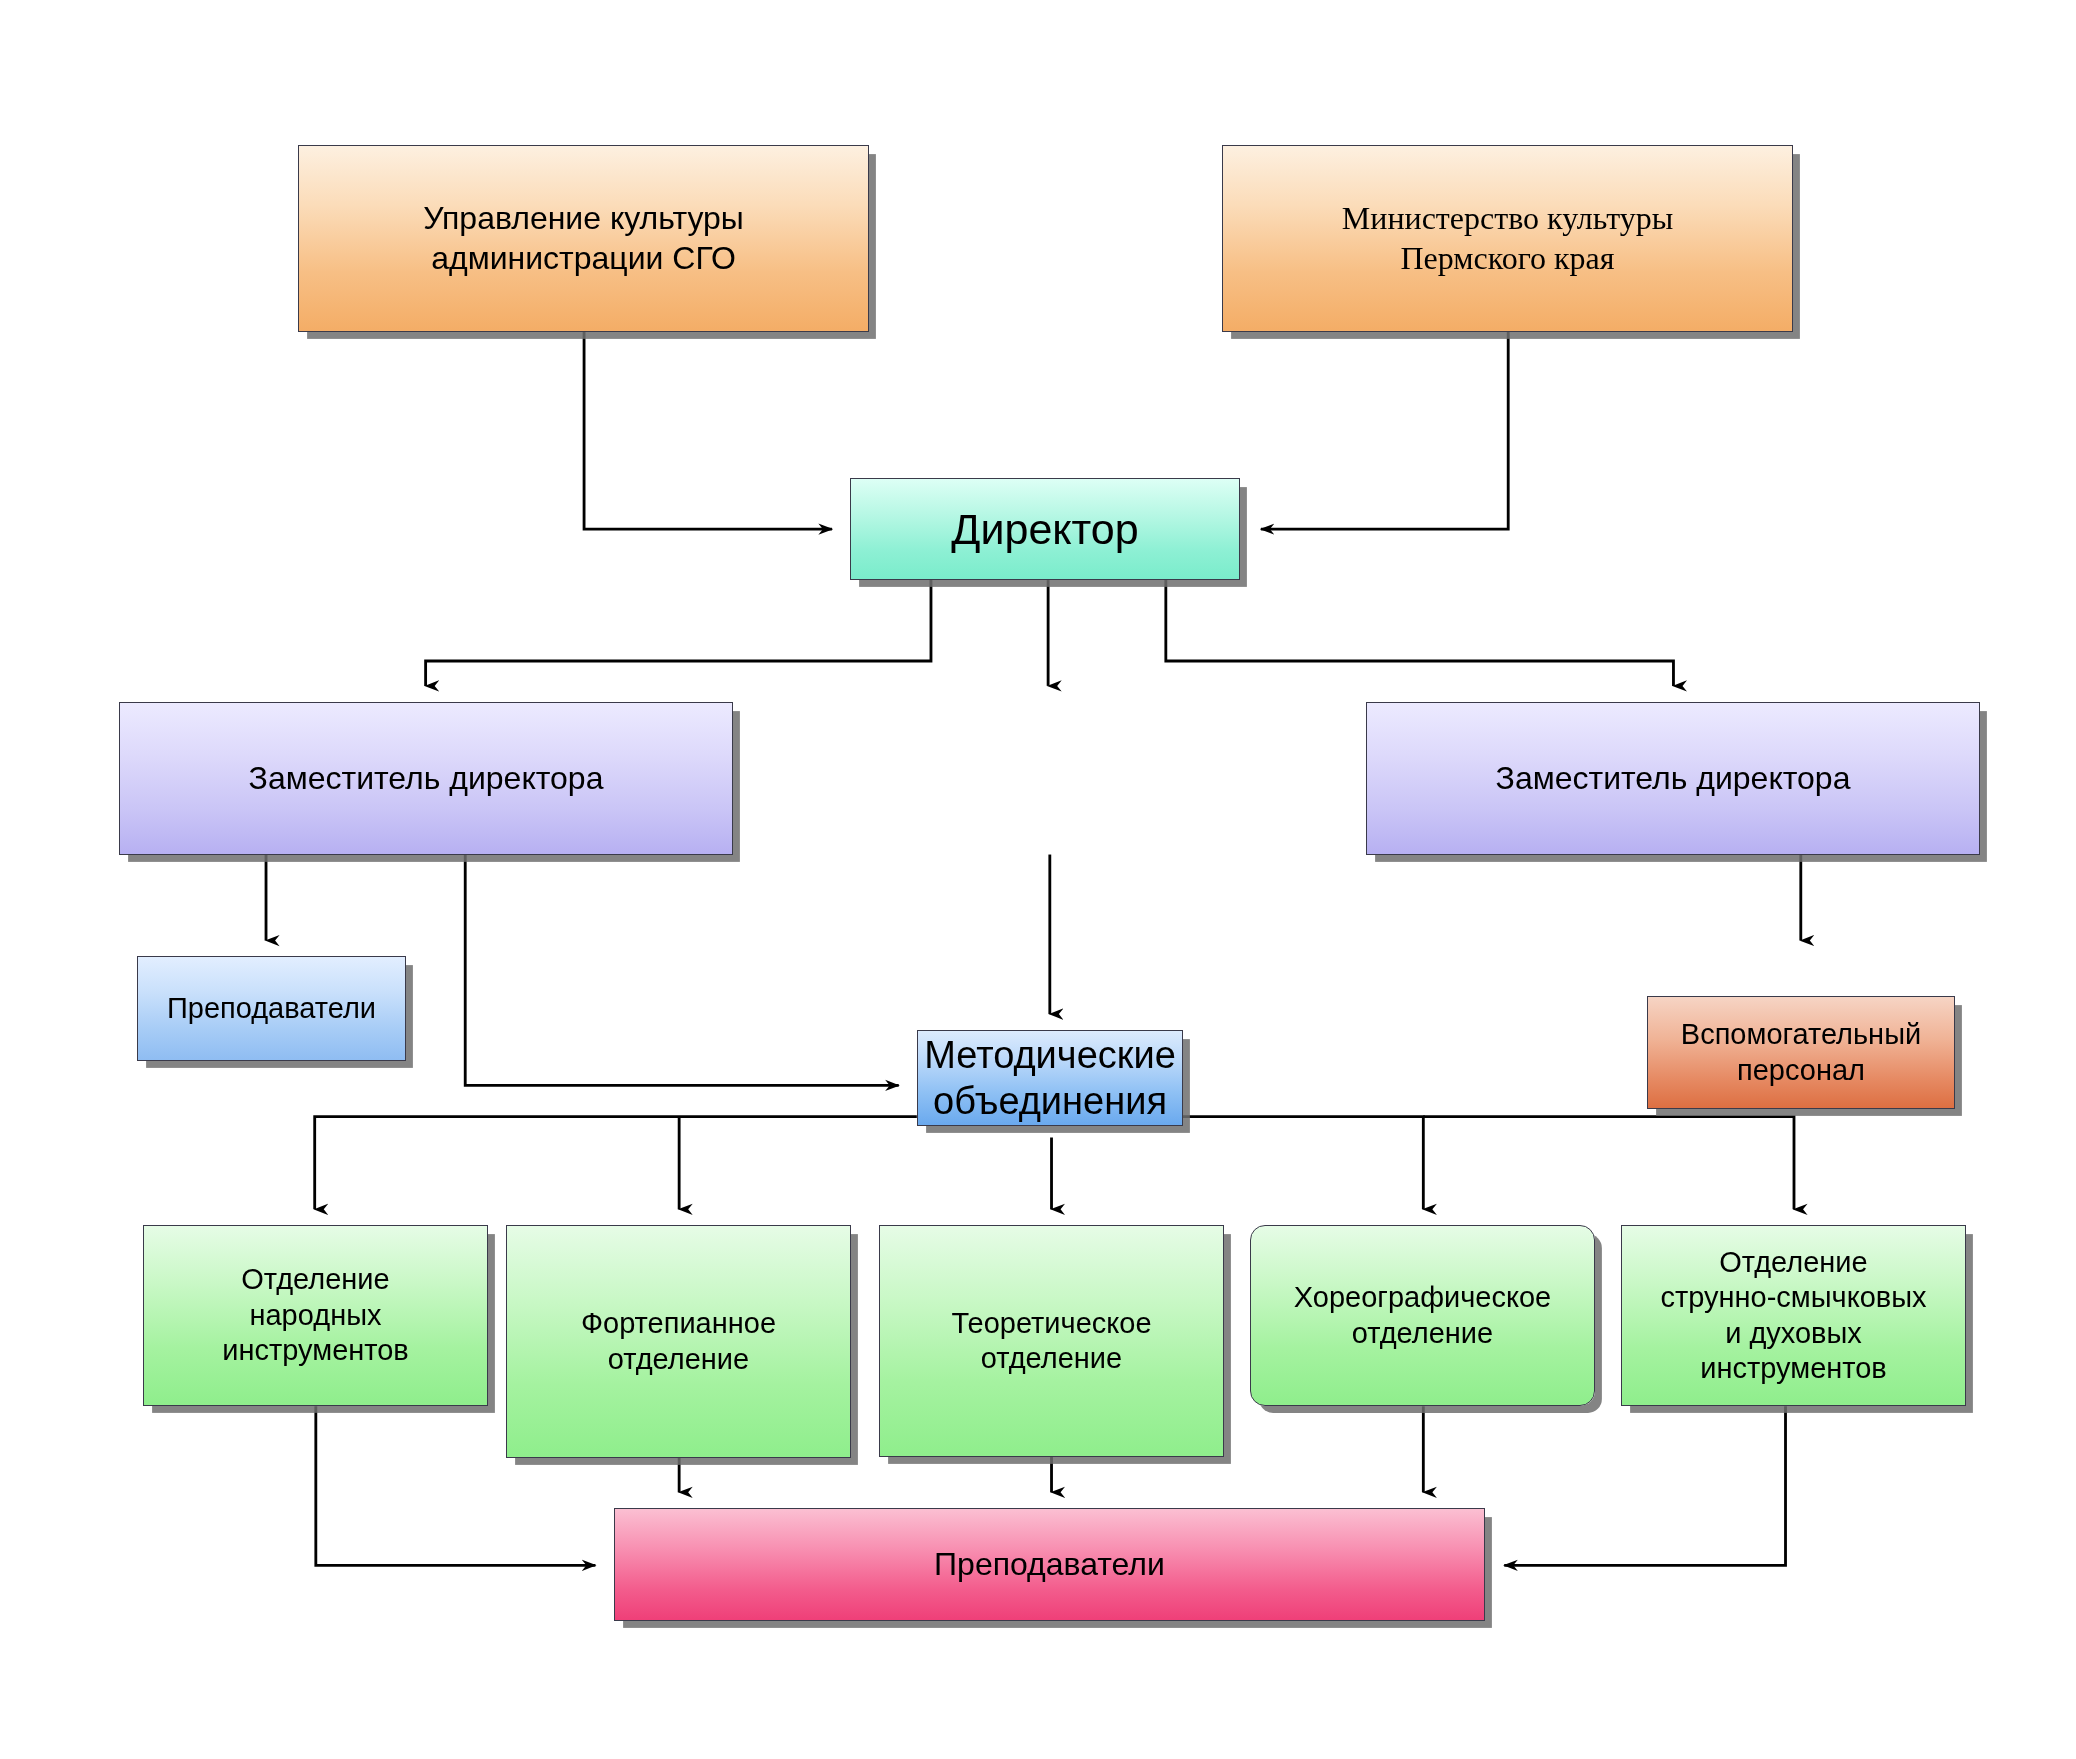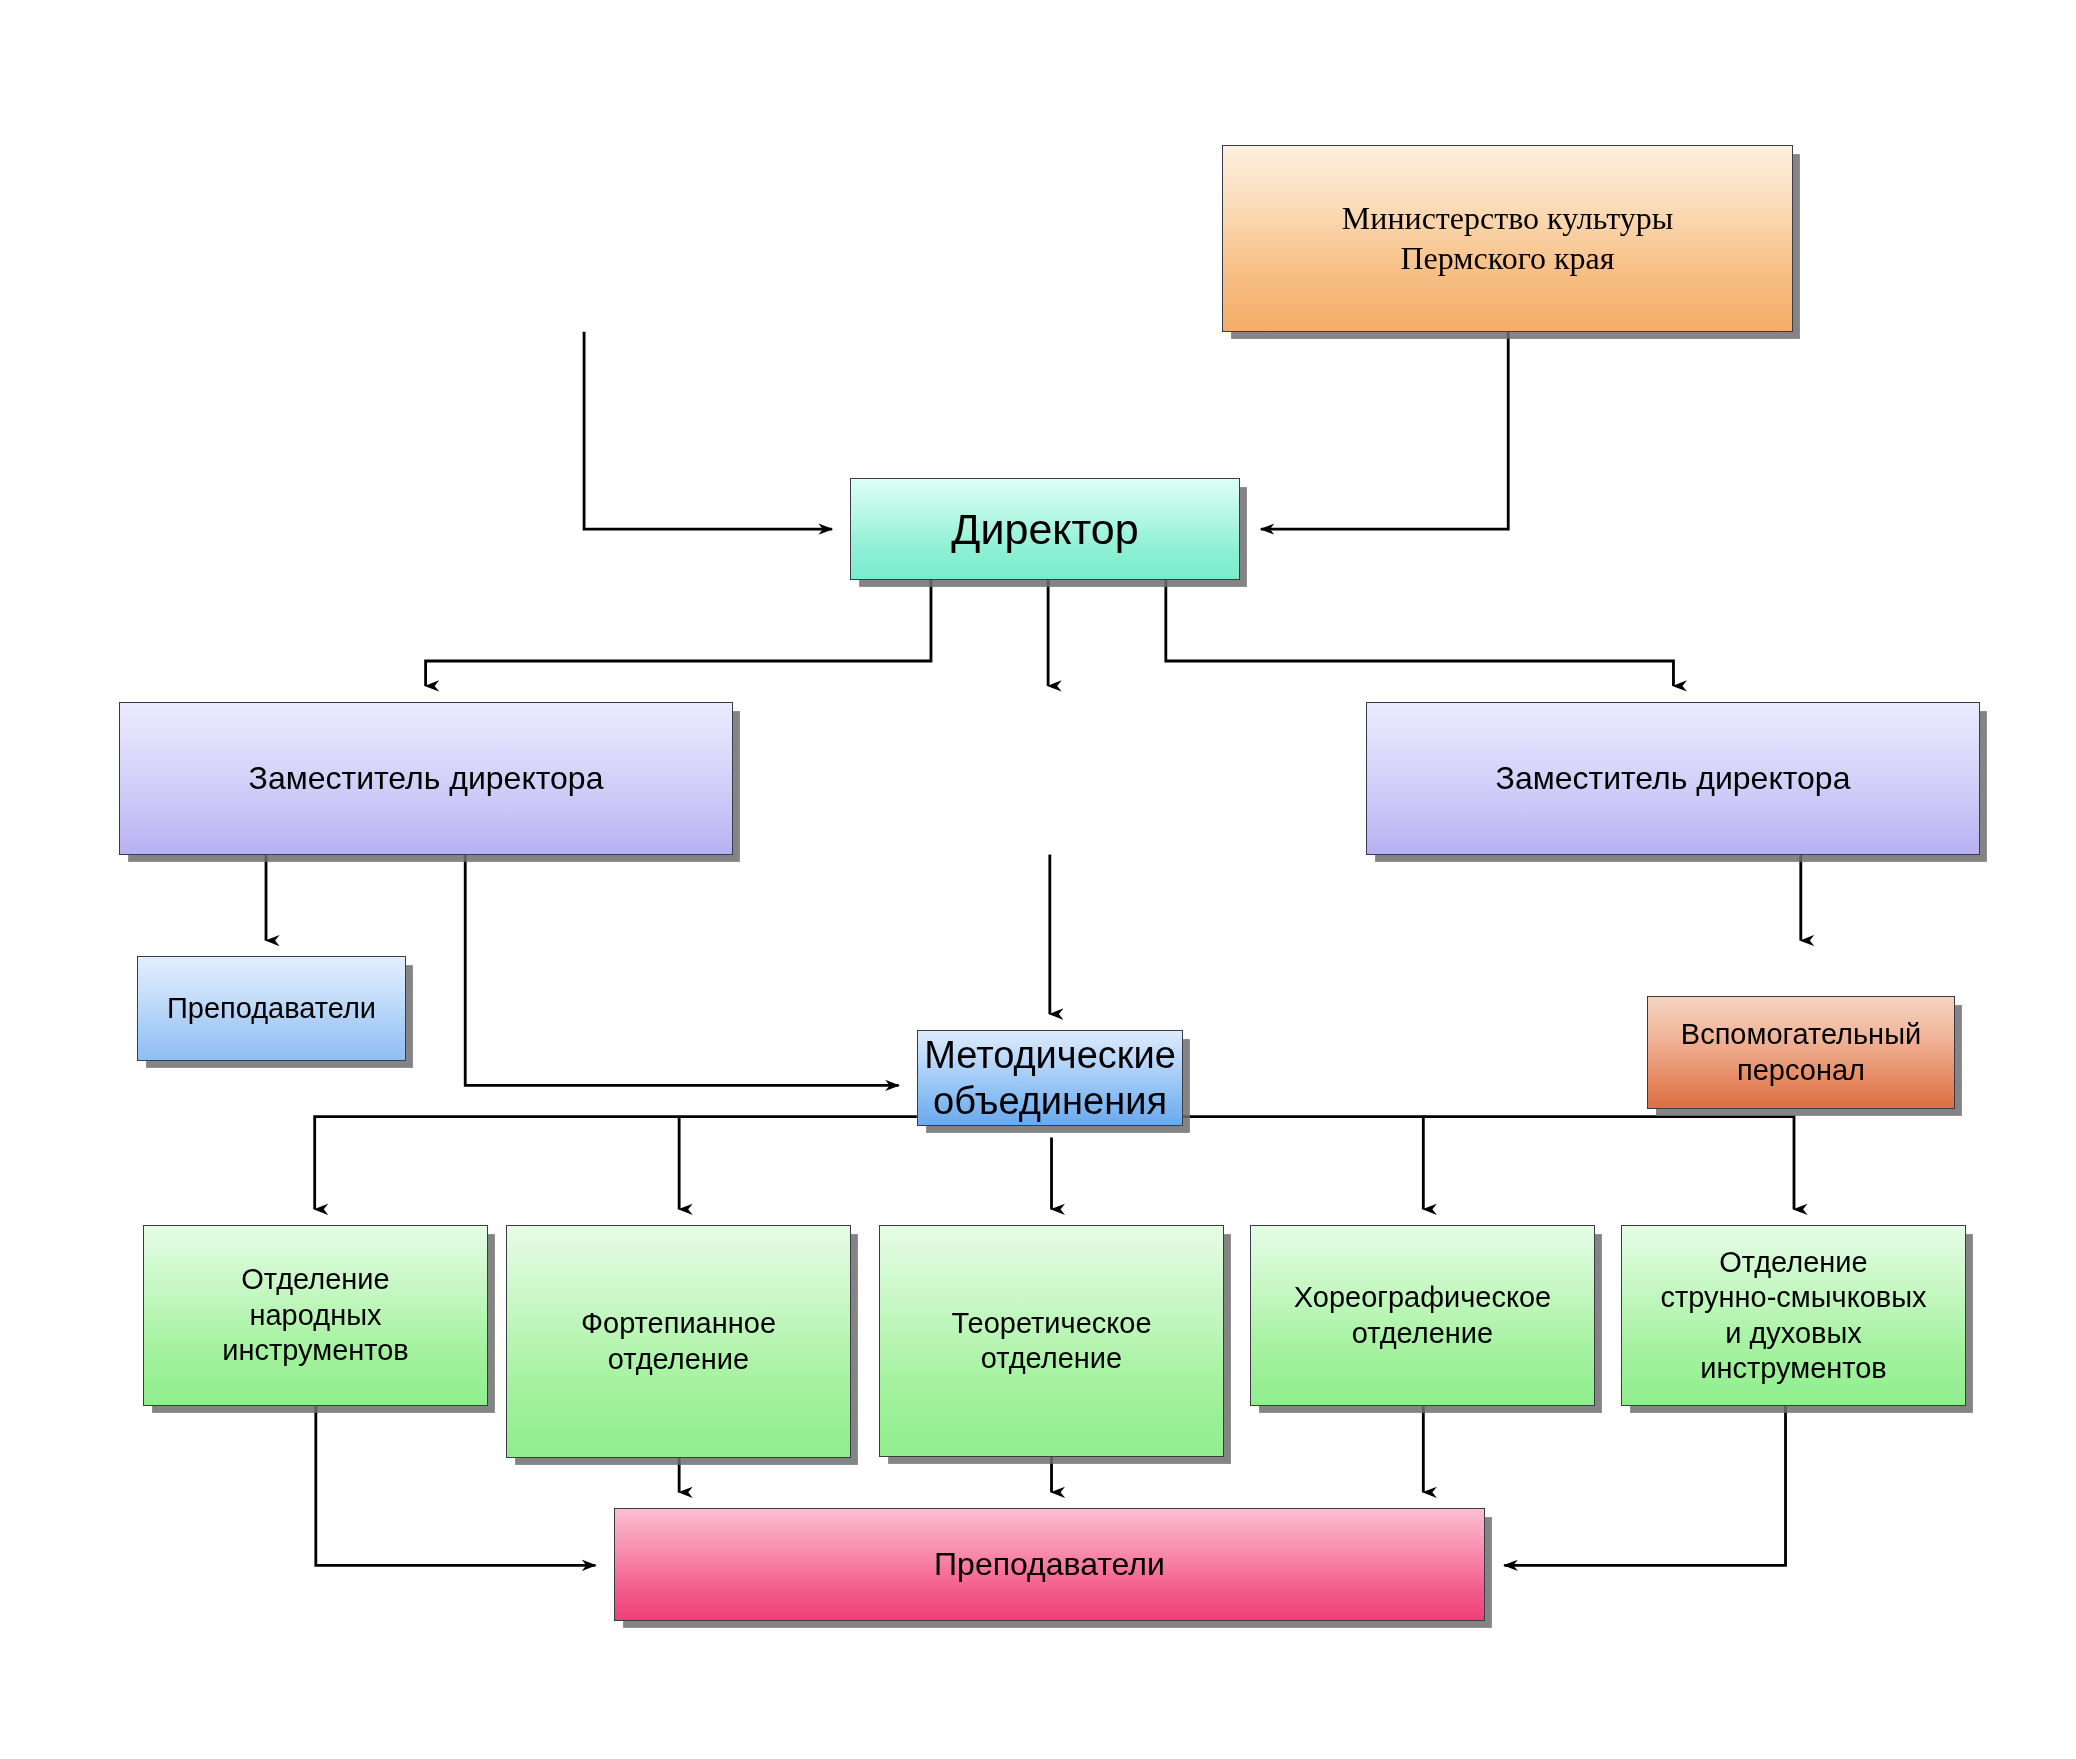--- a/index.html
+++ b/index.html
@@ -74,21 +74,21 @@
   #n-director   { left: 850px; top: 478px;  width: 390px;  height: 102px; font-size: 43px; }
   #n-deputy-left { left: 119px;  top: 702px; width: 614px; height: 153px; font-size: 32px; }
   #n-pedsovet   { left: 809px; top: 702px; width: 478px;  height: 153px; font-size: 32px; }
   #n-deputy-right { left: 1366px; top: 702px; width: 614px; height: 153px; font-size: 32px; }
   #n-teachers-left { left: 137px; top: 956px; width: 269px;  height: 105px; font-size: 29px; }
   #n-aux        { left: 1647px; top: 956px; width: 308px;  height: 113px; font-size: 29px; margin-top: 40px; }
   #n-metod      { left: 917px; top: 1030px; width: 266px;  height: 96px; font-size: 38px; }
   #n-dep-narod  { left: 143px;  top: 1225px; width: 345px;  height: 181px; font-size: 29px; }
   #n-dep-piano  { left: 506px;  top: 1225px; width: 345px;  height: 233px; font-size: 29px; }
   #n-dep-teor   { left: 879px; top: 1225px; width: 345px;  height: 232px; font-size: 29px; }
-  #n-dep-horeo  { left: 1250px; top: 1225px; width: 345px;  height: 181px; font-size: 29px; }
+  #n-dep-horeo  { left: 1250px; top: 1225px; width: 345px;  height: 181px; font-size: 29px; border-radius: 15px; }
   #n-dep-strun  { left: 1621px; top: 1225px; width: 345px;  height: 181px; font-size: 29px; }
   #n-teachers-bottom { left: 614px; top: 1508px; width: 871px; height: 113px; font-size: 32px; }
 </style>
 </head>
 <body>
 
 <div id="stage">
 
   <svg id="wires" viewBox="0 0 3670 3110" width="2077" height="1760" xmlns="http://www.w3.org/2000/svg">
     <defs>
@@ -130,20 +130,24 @@
       <path d="M2515,1973 L3170,1973 L3170,2137" marker-end="url(#arrow-down)"></path>
 
       <path d="M558,2485 L558,2766 L1052,2766" marker-end="url(#arrow-right)"></path>
       <path d="M1200,2485 L1200,2637" marker-end="url(#arrow-down)"></path>
       <path d="M1858,2485 L1858,2637" marker-end="url(#arrow-down)"></path>
       <path d="M2515,2485 L2515,2637" marker-end="url(#arrow-down)"></path>
       <path d="M3155,2485 L3155,2766 L2658,2766" marker-end="url(#arrow-left)"></path>
     </g>
   </svg>
 
+  <div class="node pal-orange" id="n-upravlenie">
+    <span class="lbl">Управление культуры
+администрации СГО</span>
+  </div>
 
   <div class="node pal-orange" id="n-ministerstvo">
     <span class="lbl">Министерство культуры
 Пермского края</span>
   </div>
 
   <div class="node pal-teal" id="n-director">
     <span class="lbl">Директор</span>
   </div>
 

